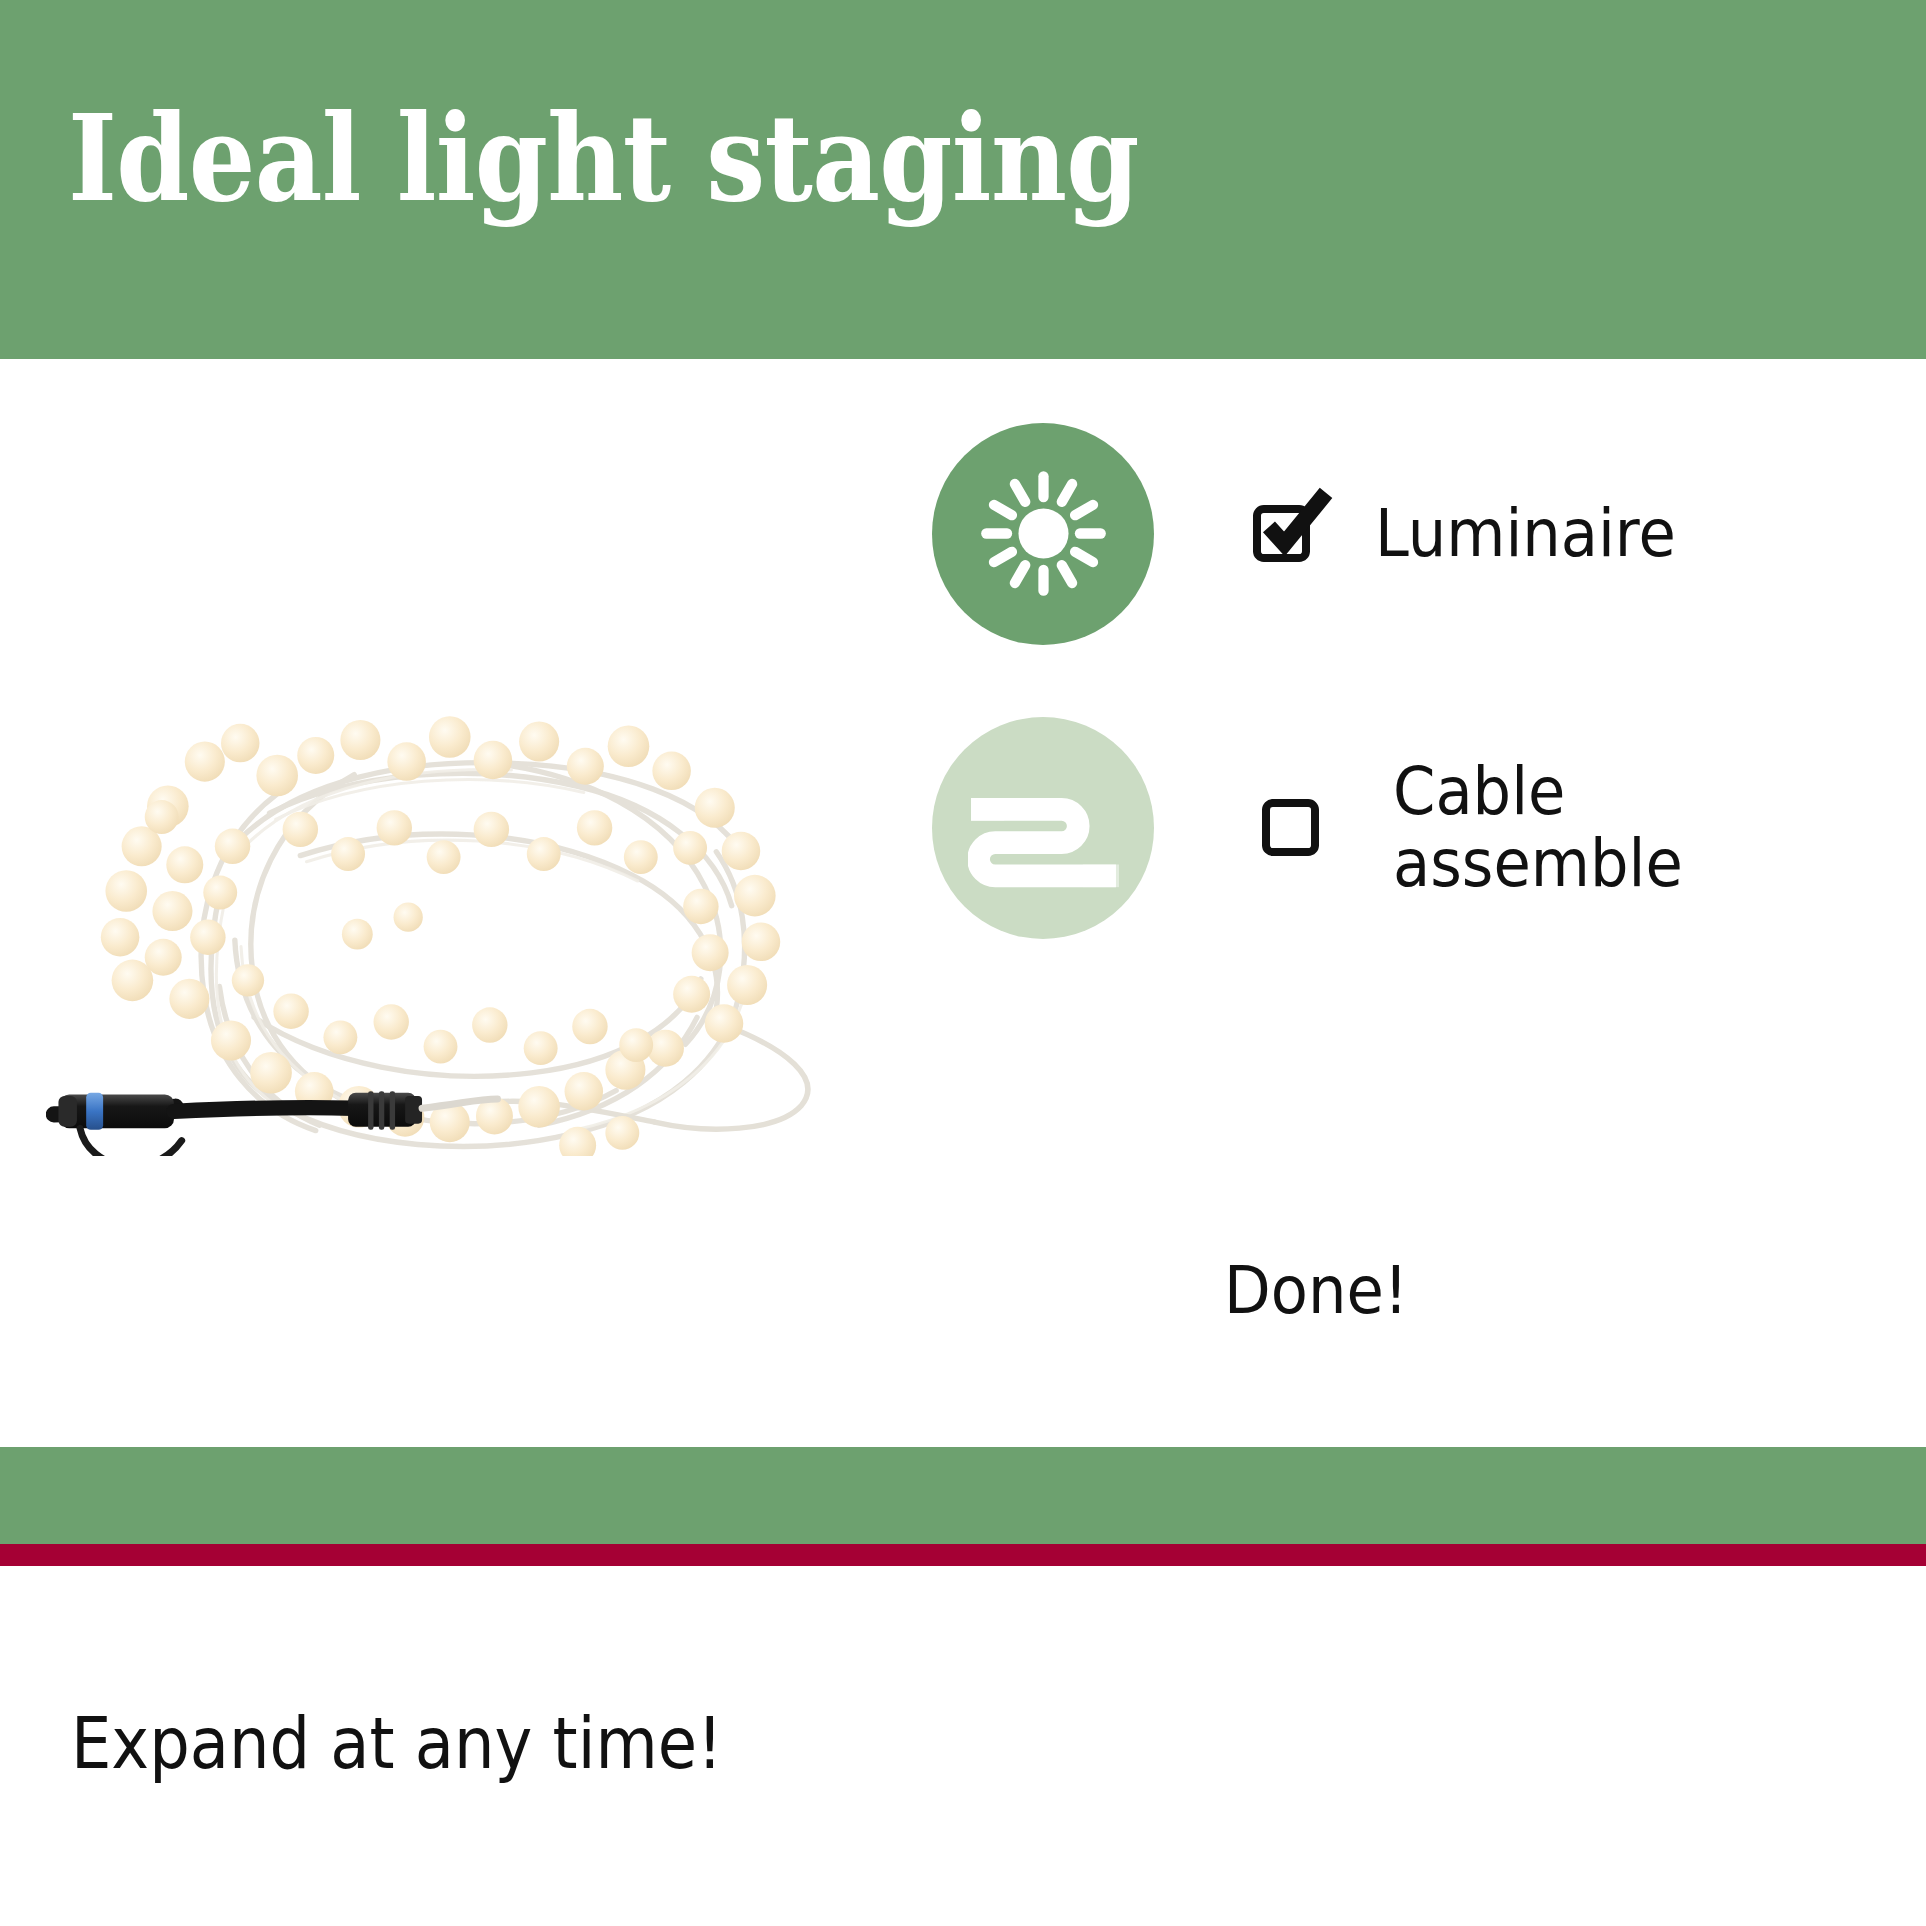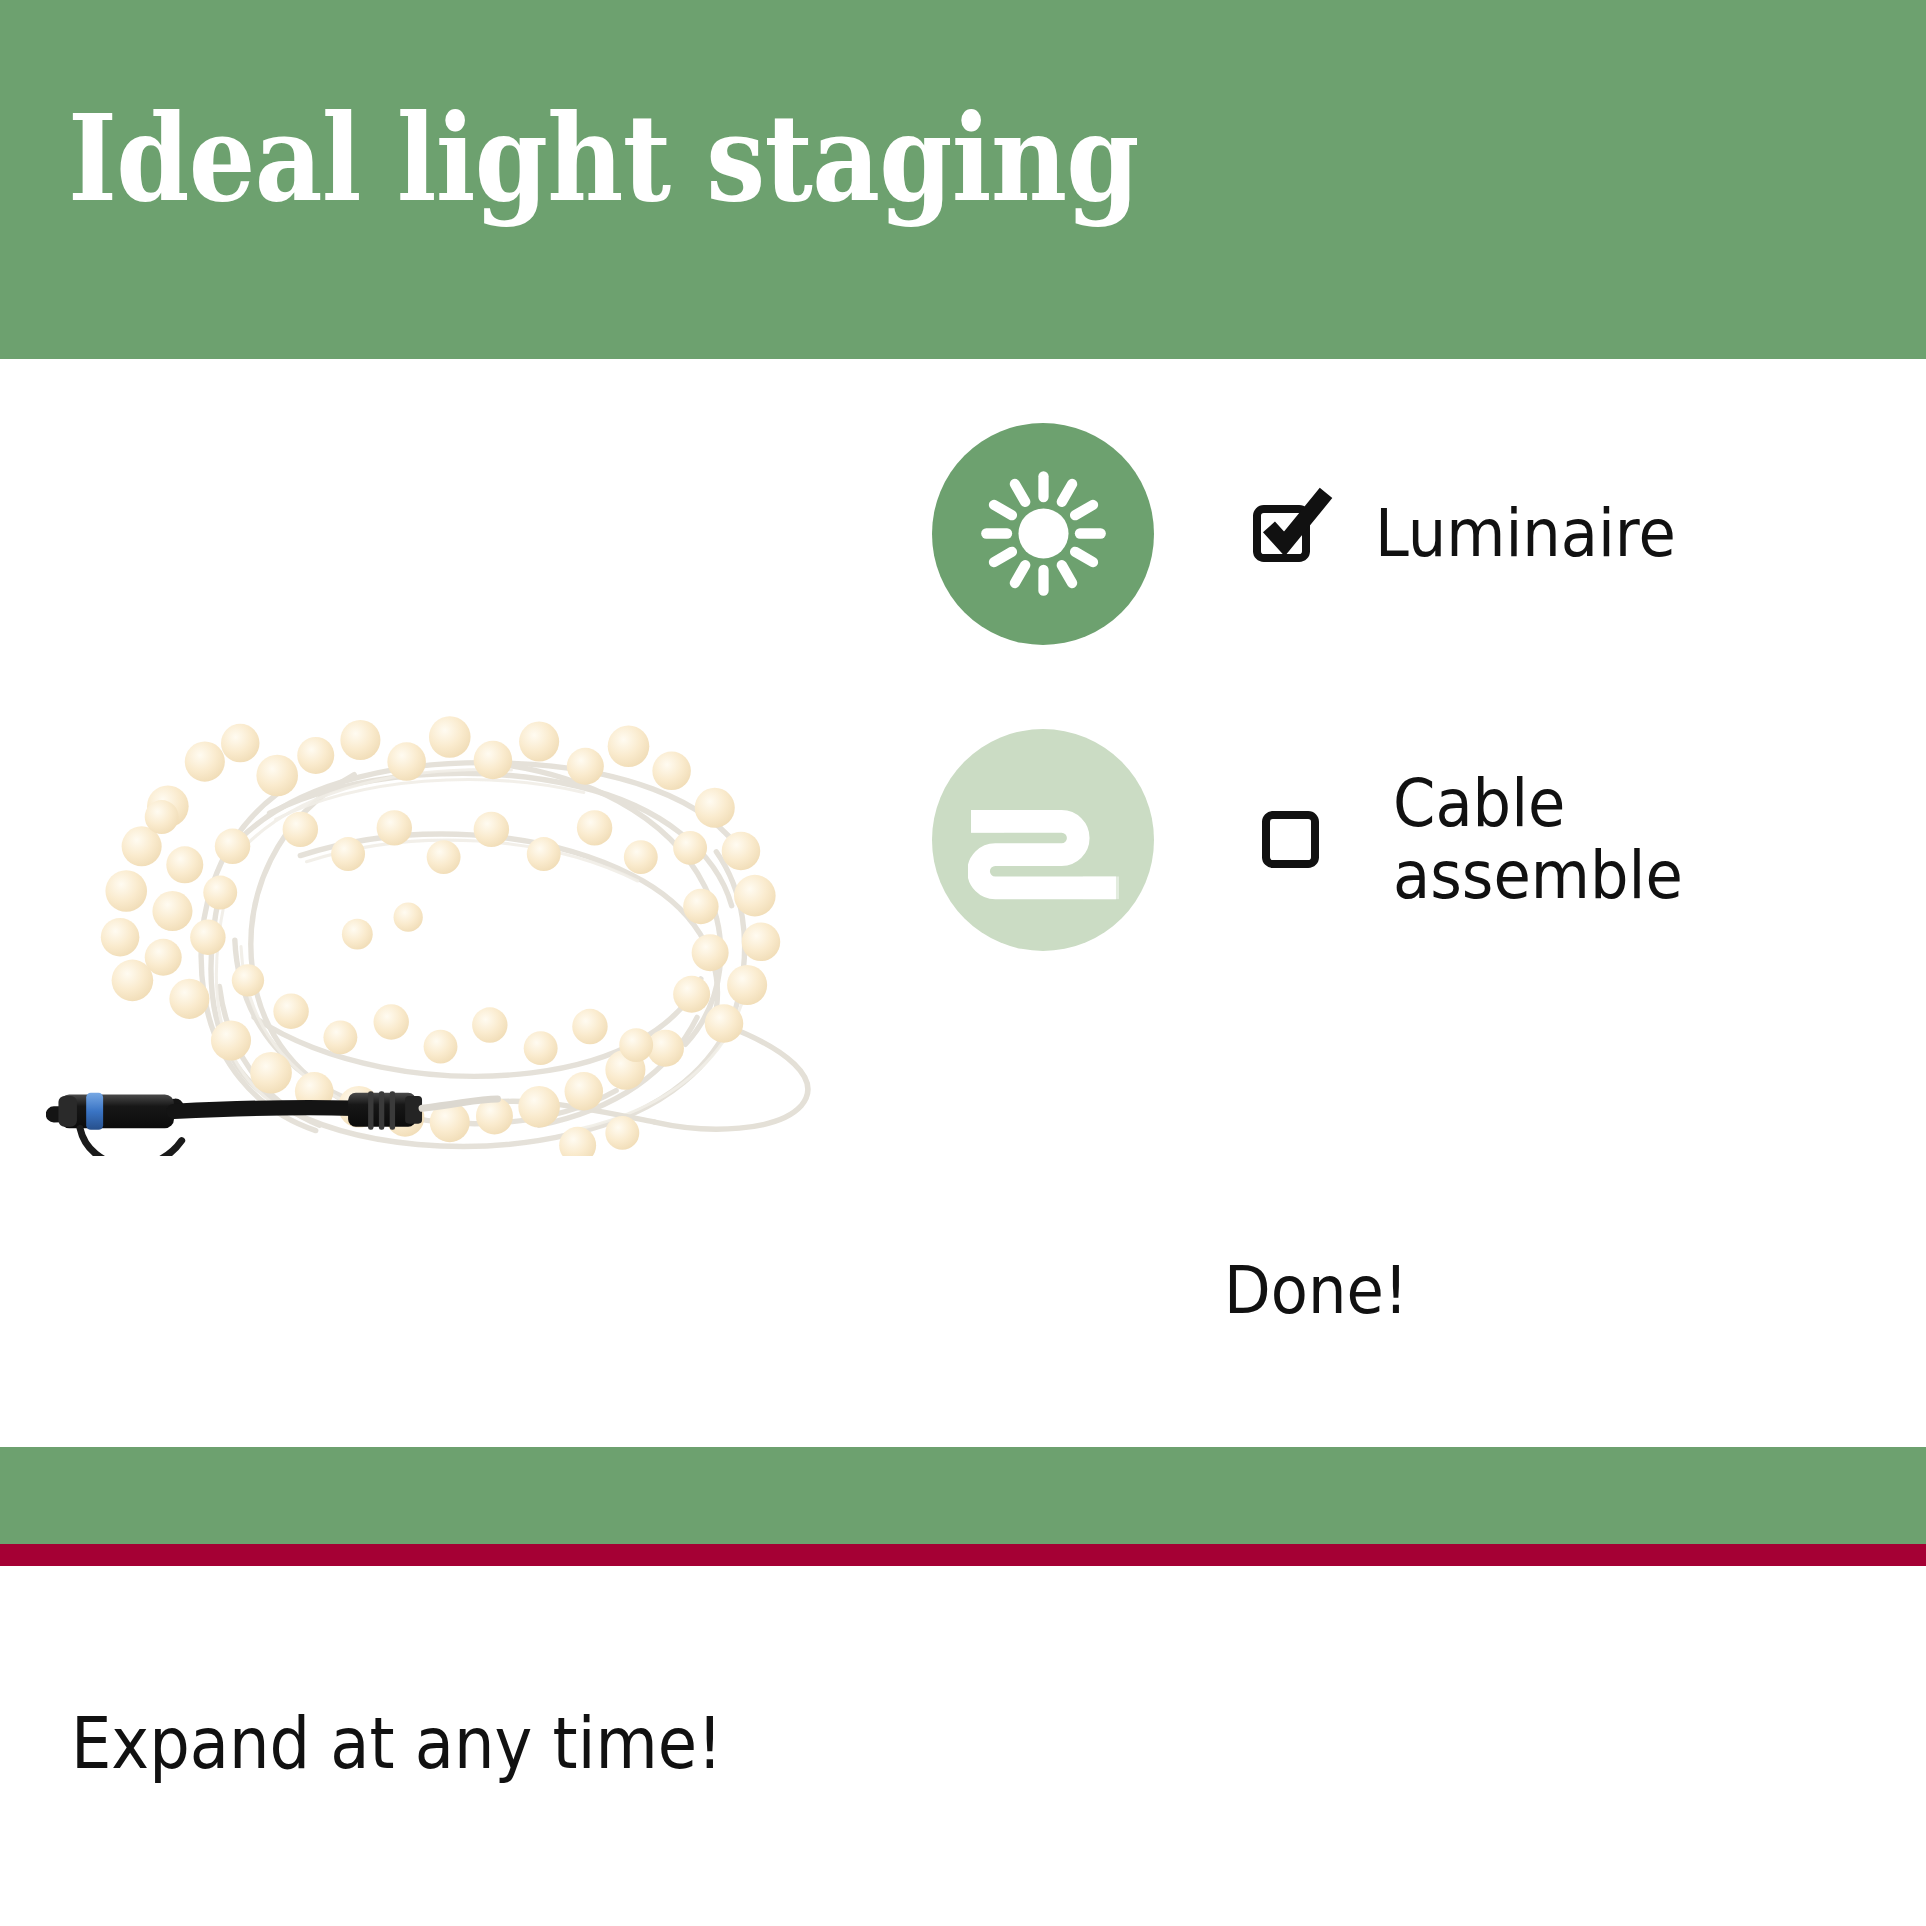--- a/index.html
+++ b/index.html
@@ -59,21 +59,21 @@
     height: 986px;
   }
   .check-row {
     position: absolute;
     left: 0;
     width: 994px;
     display: flex;
     align-items: center;
   }
   .row-1 { top: 0px;   height: 223px; gap: 31px; }
-  .row-2 { top: 306px; height: 223px; gap: 40px; }
+  .row-2 { top: 294px; height: 223px; gap: 40px; }
   .row-3 { top: 572px; height: 223px; }
 
   .icon-circle {
     position: relative;
     flex: 0 0 auto;
     width: 222px;
     height: 222px;
     border-radius: 50%;
     display: flex;
     align-items: center;

